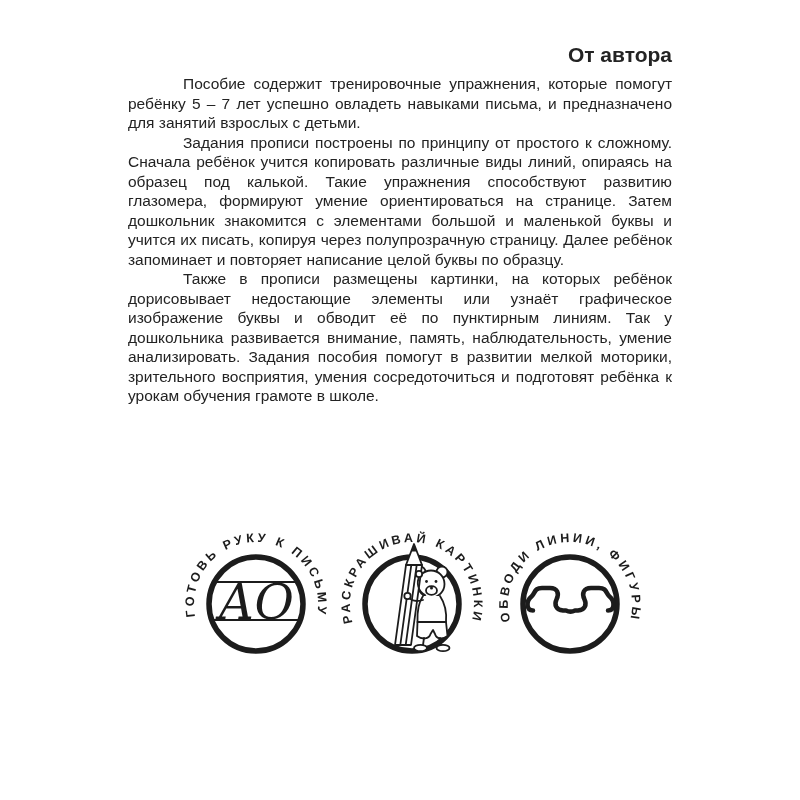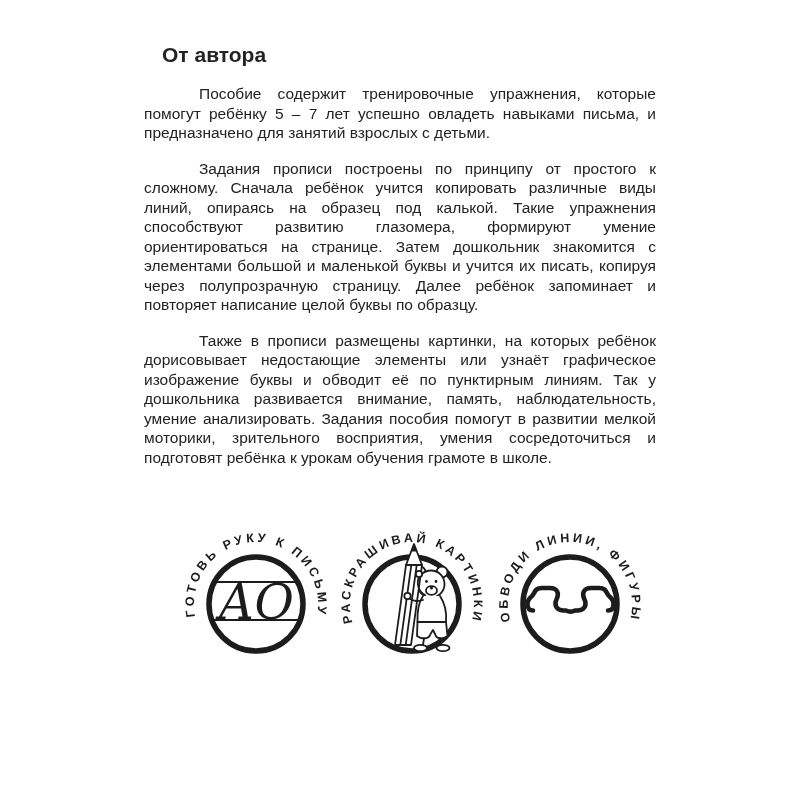--- a/index.html
+++ b/index.html
@@ -15,32 +15,32 @@
     font-family:"Liberation Sans",sans-serif;
     color:var(--ink);
     overflow:hidden;
   }
   .title{
     margin:41px 0 6px 128px;
     width:544px;
     font-size:21px;
     line-height:27px;
     font-weight:bold;
-    text-align:left;
+    text-align:right;
     text-indent:34px; 
     color:var(--ink);
   }
   .text-block{
     margin-left:128px;
     width:544px;
     font-size:15.5px;
     line-height:19.5px;
   }
   .text-block p{
-    margin:16px;
+    margin:0;
     text-align:justify;
     text-align-last:left;
     text-indent:55px;
     hyphens:auto;
     -webkit-hyphens:auto;
   }
   .badges{
     position:absolute;
     left:0;top:0;width:800px;height:800px;
     pointer-events:none;

